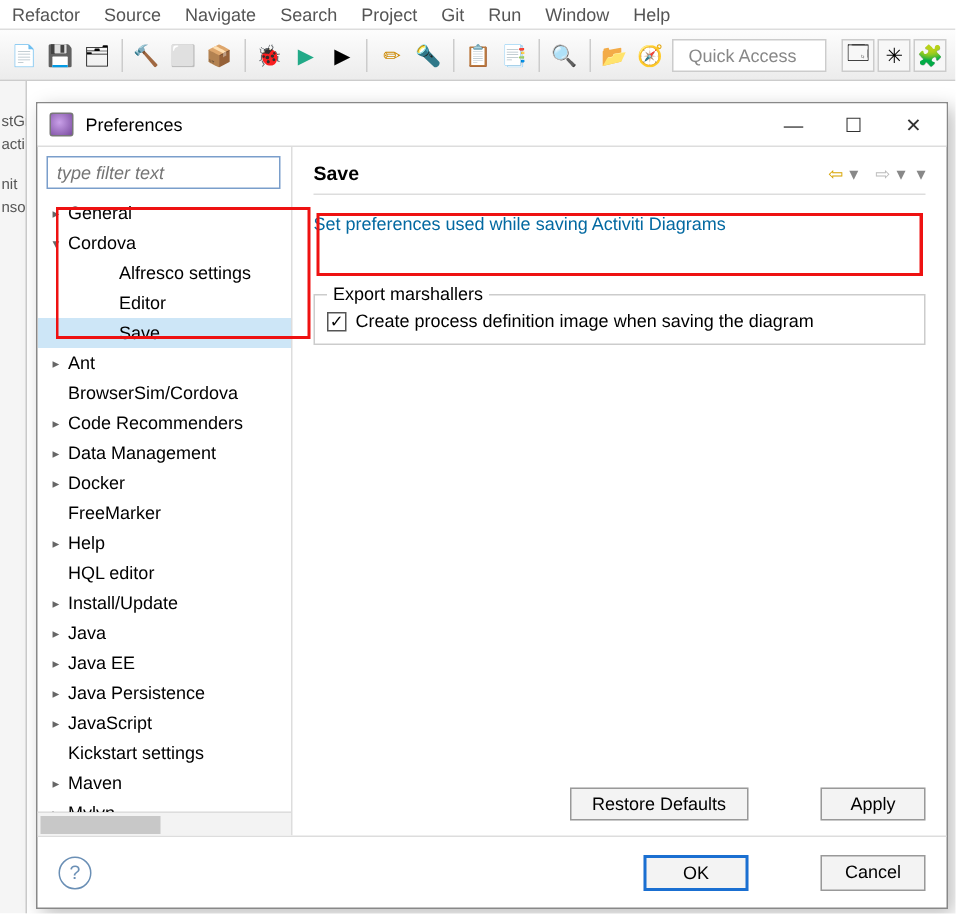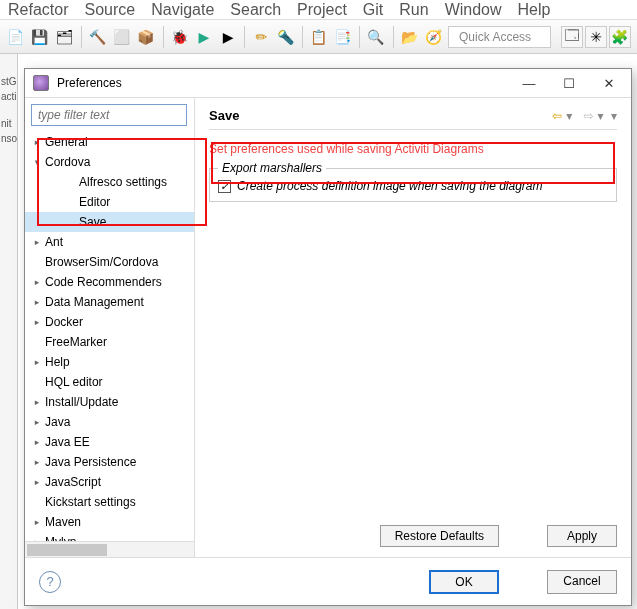--- a/index.html
+++ b/index.html
@@ -12,21 +12,21 @@
     width: 637px;
     height: 609px;
     overflow: hidden;
     position: relative;
   }
   .menubar {
     display: flex;
     gap: 16px;
     padding: 2px 8px;
     color: #555;
-    font-size: 16px;
+    font-size: 12px;
     border-bottom: 1px solid #ddd;
     height: 20px;
     align-items: center;
   }
   .toolbar {
     display: flex;
     align-items: center;
     padding: 2px 6px;
     gap: 4px;
     background: linear-gradient(#fdfdfd, #ececec);
@@ -116,25 +116,24 @@
     flex:1; display:flex; flex-direction:column; position:relative;
     padding:10px 14px;
   }
   .rp-header {
     display:flex; align-items:center; justify-content:space-between;
     padding-bottom:6px; border-bottom:1px solid #ddd;
   }
   .rp-title { font-weight:bold; font-size:13px;}
   .rp-nav { display:flex; gap:4px; color:#888; font-size:12px;}
   .rp-nav .arr { color:#d8a400;}
-  .rp-desc { margin:12px 0 8px 0; color:#ef4444;}
+  .rp-desc { margin:12px 0 24px 0; color:#0369a1;}
   .group {
-    border:1px solid #ccc; margin-top:4px;
+    border:1px solid #ccc; margin-top:16px;
     padding:0 8px 8px 8px;
-    font-style:italic;
   }
   .group-title {
     position:relative; top:-8px; background:#fff;
     display:inline-block; padding:0 4px; color:#000;
   }
   .chk { display:flex; align-items:center; gap:6px; margin-top:-4px;}
   .chkbox {
     width:13px; height:13px; border:1px solid #555;
     display:inline-flex; align-items:center; justify-content:center;
     font-size:11px; color:#000;

